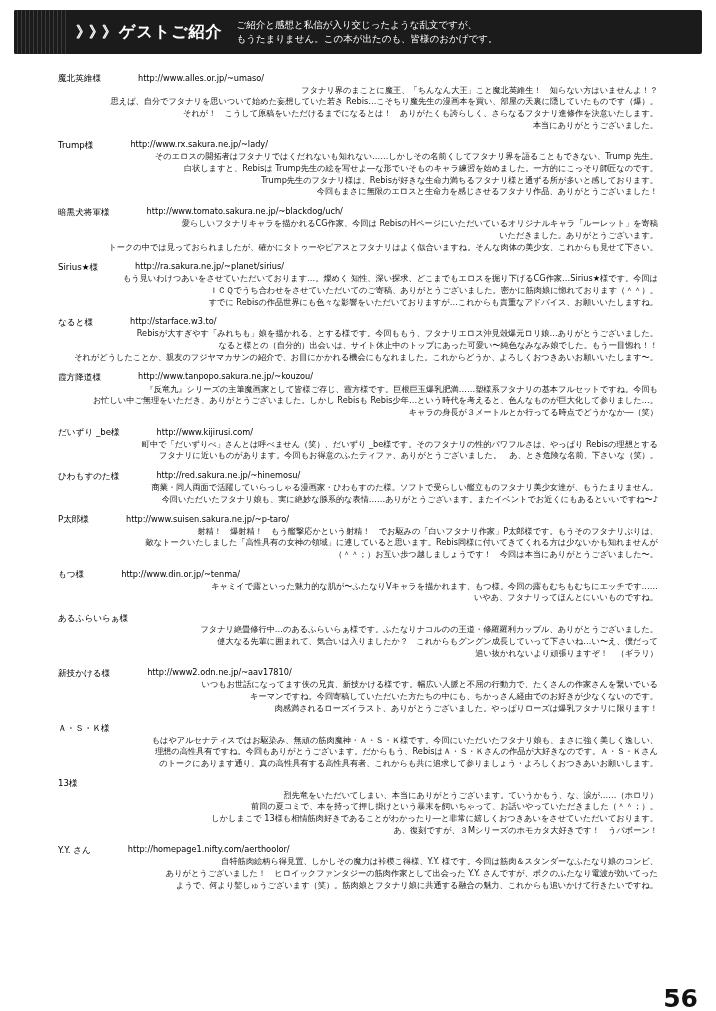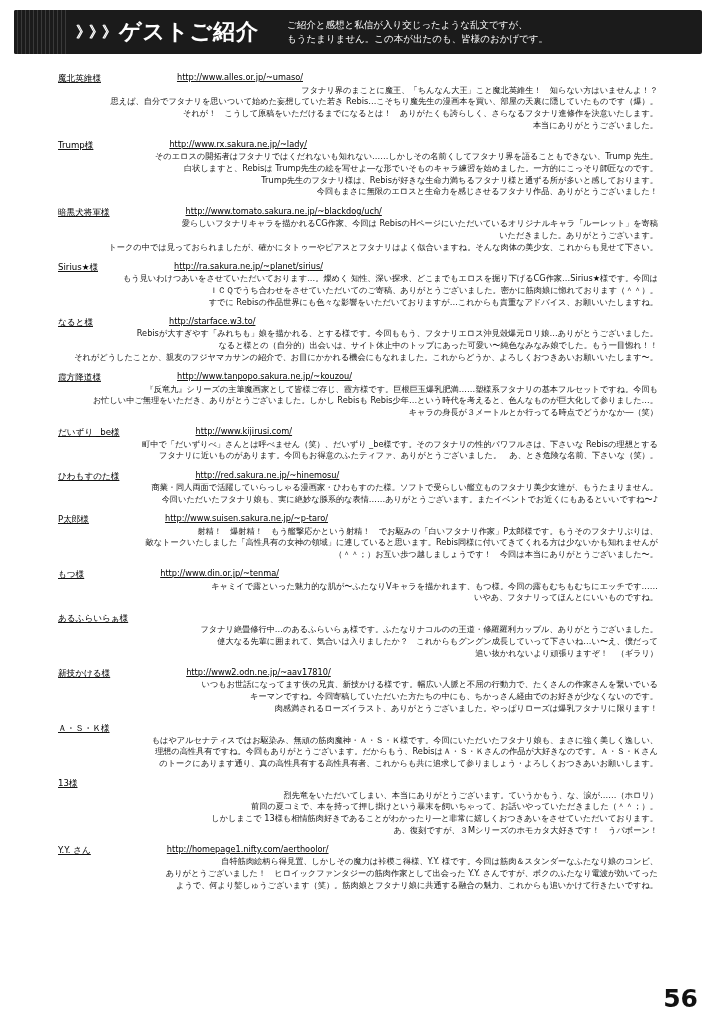--- a/index.html
+++ b/index.html
@@ -43,27 +43,27 @@
   }
   .header-arrows {
     font-size: 15px;
     letter-spacing: -2px;
     margin-left: 10px;
     margin-right: 4px;
     color: #ffffff;
     font-weight: bold;
   }
   .header-title {
-    font-size: 22px;
+    font-size: 16px;
     font-weight: bold;
     letter-spacing: 1px;
     white-space: nowrap;
   }
   .header-sub {
-    margin-left: 28px;
+    margin-left: 14px;
     font-size: 9.5px;
     line-height: 1.5;
     color: #ffffff;
     text-align: left;
     padding-right: 8px;
   }
   .header-sub div { white-space: nowrap; }
 
   
   .content {
@@ -73,32 +73,31 @@
     width: 600px;
     font-size: 8.2px;
     line-height: 1.42;
     color: #141414;
   }
   .entry {
     margin-bottom: 7.5px;
   }
   .entry-head {
     display: flex;
-    align-items: flex-start;
+    align-items: flex-end;
     white-space: nowrap;
     margin-bottom: 0.5px;
-    text-decoration: underline;
   }
   .entry-name {
     font-size: 8.6px;
     font-weight: normal;
     color: #000;
   }
   .entry-url {
-    margin-left: 76px;
+    margin-left: 37px;
     font-size: 8.2px;
     color: #000;
   }
   .entry-body p {
     margin: 0;
     text-indent: 0;
     text-align: right;
   }
   
   .page-number {
@@ -194,21 +193,21 @@
           <p>お忙しい中ご無理をいただき、ありがとうございました。しかし Rebisも Rebis少年…という時代を考えると、色んなものが巨大化して参りました…。</p>
           <p>キャラの身長が３メートルとか行ってる時点でどうかなか―（笑）</p>
         </div>
       </div>
       <div class="entry">
         <div class="entry-head">
           <span class="entry-name">だいずり _be様</span>
           <span class="entry-url">http://www.kijirusi.com/</span>
         </div>
         <div class="entry-body">
-          <p>　町中で「だいずりべ」さんとは呼べません（笑）、だいずり _be様です。そのフタナリの性的パワフルさは、下さいな Rebisの理想とする</p>
+          <p>　町中で「だいずりべ」さんとは呼べません（笑）、だいずり _be様です。そのフタナリの性的パワフルさは、やっぱり Rebisの理想とする</p>
           <p>フタナリに近いものがあります。今回もお得意のふたティファ、ありがとうございました。　あ、とき危険な名前、下さいな（笑）。</p>
         </div>
       </div>
       <div class="entry">
         <div class="entry-head">
           <span class="entry-name">ひわもすのた様</span>
           <span class="entry-url">http://red.sakura.ne.jp/~hinemosu/</span>
         </div>
         <div class="entry-body">
           <p>　商業・同人両面で活躍していらっしゃる漫画家・ひわもすのた様。ソフトで受らしい艦立ものフタナリ美少女達が、もうたまりません。</p>

